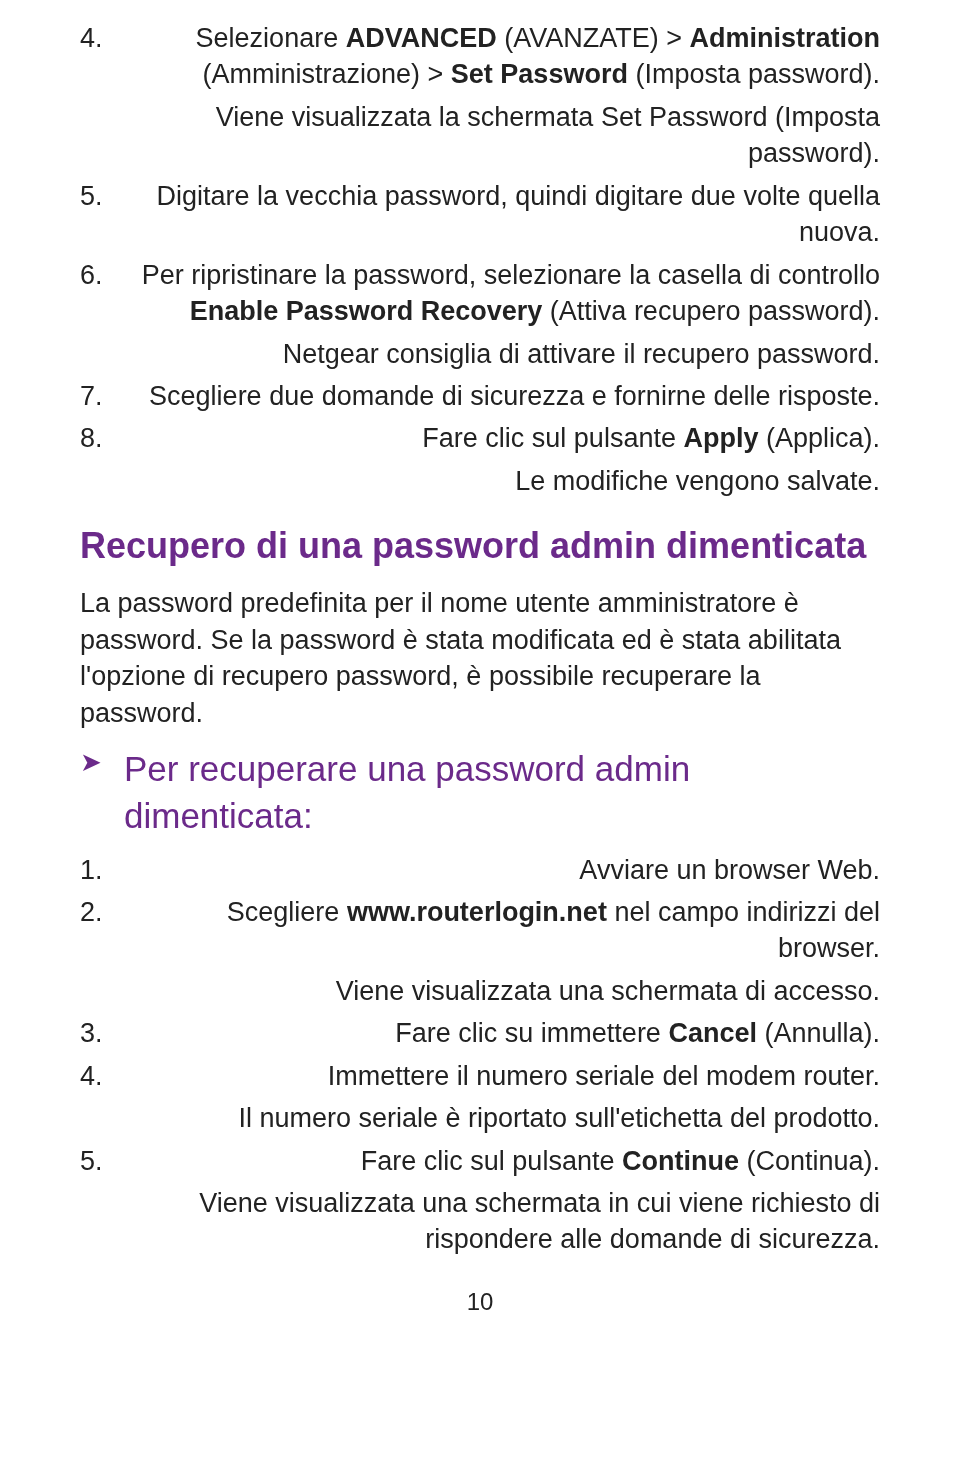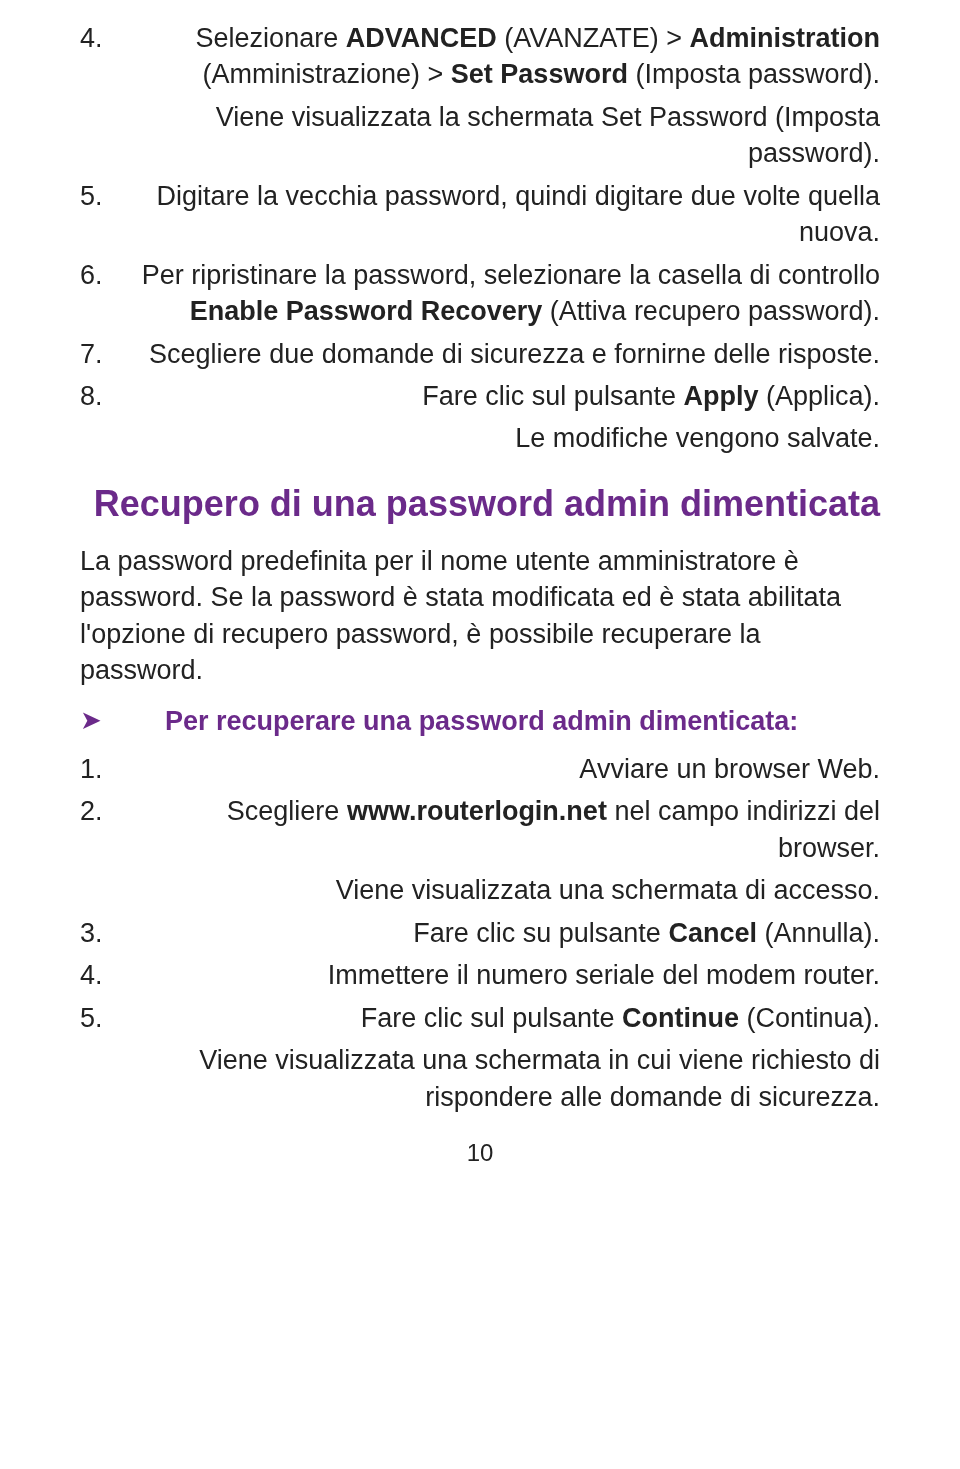--- a/index.html
+++ b/index.html
@@ -29,50 +29,48 @@
     text-align: right;
   }
   .ol-sub {
     margin-top: 6px;
   }
   h2.section {
     color: #6b2a8a;
     font-size: 36px;
     font-weight: 600;
     margin: 26px 0 18px 0;
-    text-align: right;
   }
   .para {
     font-size: 27px;
     line-height: 1.35;
     margin: 0 0 14px 0;
   }
   .proc-head {
     display: flex;
     align-items: flex-start;
     margin: 10px 0 12px 0;
   }
   .proc-arrow {
     color: #6b2a8a;
     font-size: 26px;
     width: 44px;
     flex-shrink: 0;
     line-height: 1.35;
   }
   .proc-title {
     color: #6b2a8a;
-    font-weight: 700;
-    font-size: 27px;
+    font-weight: 400;
+    font-size: 35px;
     line-height: 1.35;
-    margin-left: 41px;
   }
   .pagenum {
     text-align: center;
     font-size: 24px;
-    margin-top: 24px;
+    margin-top: 30px;
   }
   b { font-weight: 700; }
 </style>
 </head>
 <body>
 
 <div class="page">
 
   <div class="ol-item">
     <div class="ol-num">4.</div>
@@ -84,20 +82,21 @@
 
   <div class="ol-item">
     <div class="ol-num">5.</div>
     <div class="ol-body">Digitare la vecchia password, quindi digitare due volte quella nuova.</div>
   </div>
 
   <div class="ol-item">
     <div class="ol-num">6.</div>
     <div class="ol-body">
       <span>Per ripristinare la password, selezionare la casella di controllo </span><b>Enable Password Recovery</b><span> (Attiva recupero password).</span>
+      <div class="ol-sub">Netgear consiglia di attivare il recupero password.</div>
     </div>
   </div>
 
   <div class="ol-item">
     <div class="ol-num">7.</div>
     <div class="ol-body">Scegliere due domande di sicurezza e fornirne delle risposte.</div>
   </div>
 
   <div class="ol-item">
     <div class="ol-num">8.</div>
@@ -125,28 +124,29 @@
     <div class="ol-num">2.</div>
     <div class="ol-body">
       <span>Scegliere </span><b>www.routerlogin.net</b><span> nel campo indirizzi del browser.</span>
       <div class="ol-sub">Viene visualizzata una schermata di accesso.</div>
     </div>
   </div>
 
   <div class="ol-item">
     <div class="ol-num">3.</div>
     <div class="ol-body">
-      <span>Fare clic su pulsante </span><b>Cancel</b><span> (Annulla).</span>
+      <span>Fare clic su immettere </span><b>Cancel</b><span> (Annulla).</span>
     </div>
   </div>
 
   <div class="ol-item">
     <div class="ol-num">4.</div>
     <div class="ol-body">
       <span>Immettere il numero seriale del modem router.</span>
+      <div class="ol-sub">Il numero seriale è riportato sull'etichetta del prodotto.</div>
     </div>
   </div>
 
   <div class="ol-item">
     <div class="ol-num">5.</div>
     <div class="ol-body">
       <span>Fare clic sul pulsante </span><b>Continue</b><span> (Continua).</span>
       <div class="ol-sub">Viene visualizzata una schermata in cui viene richiesto di rispondere alle domande di sicurezza.</div>
     </div>
   </div>

